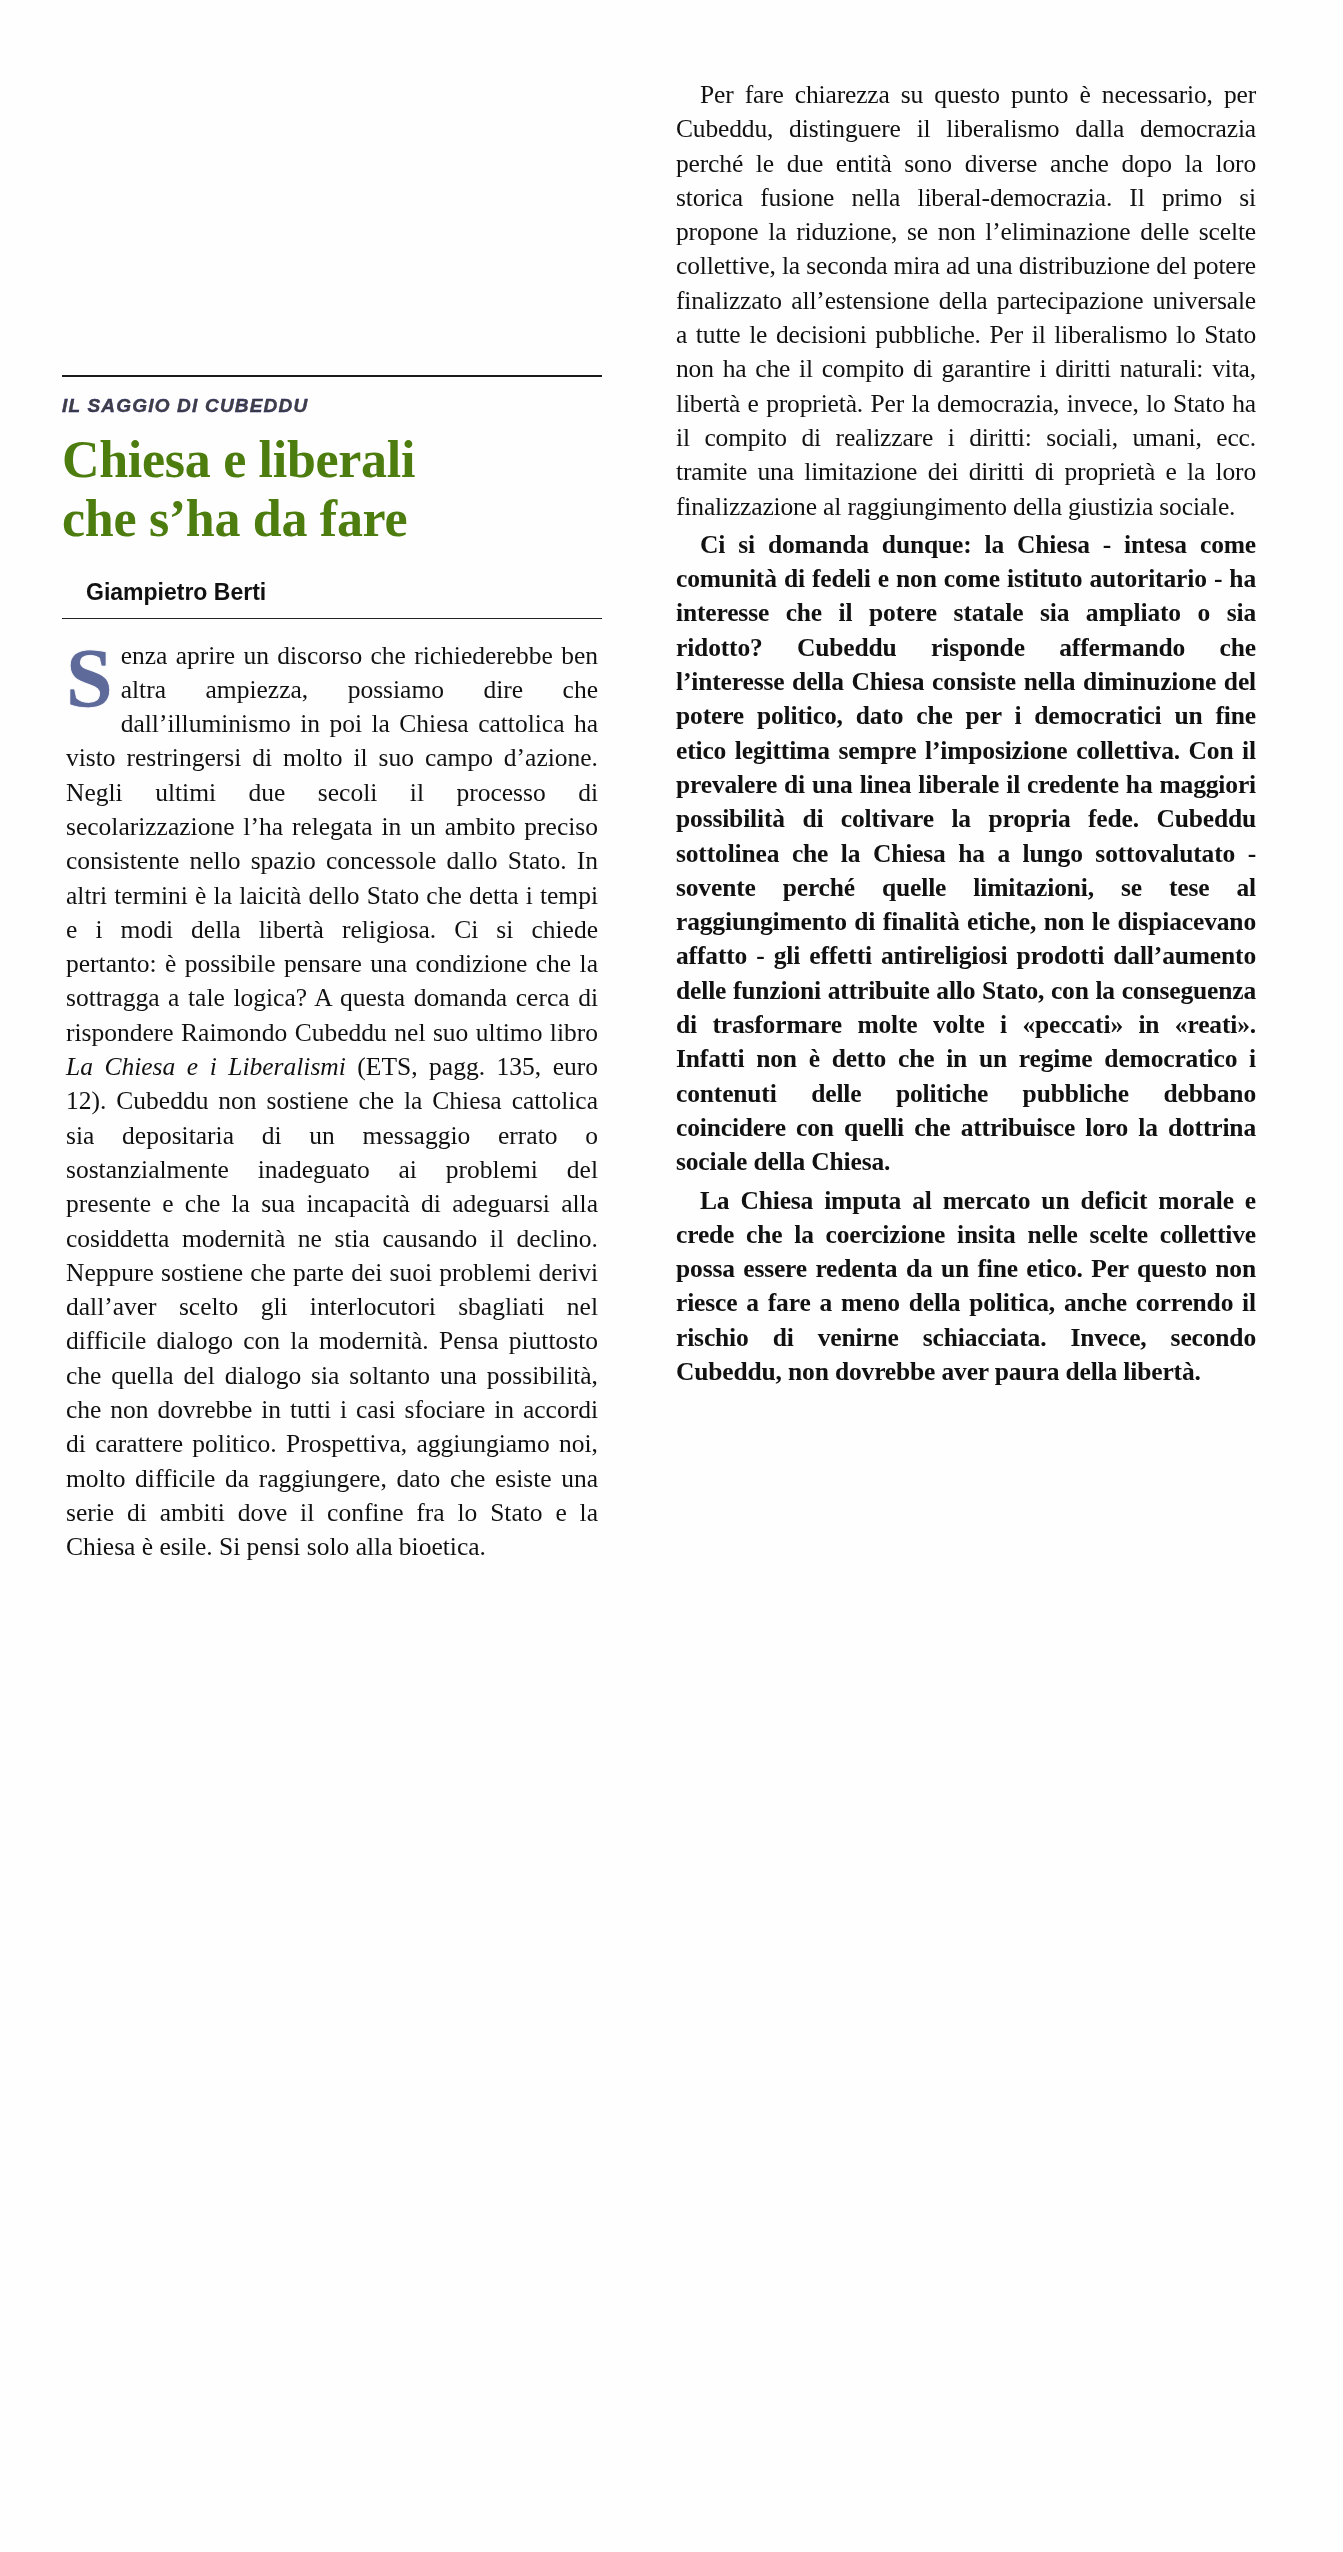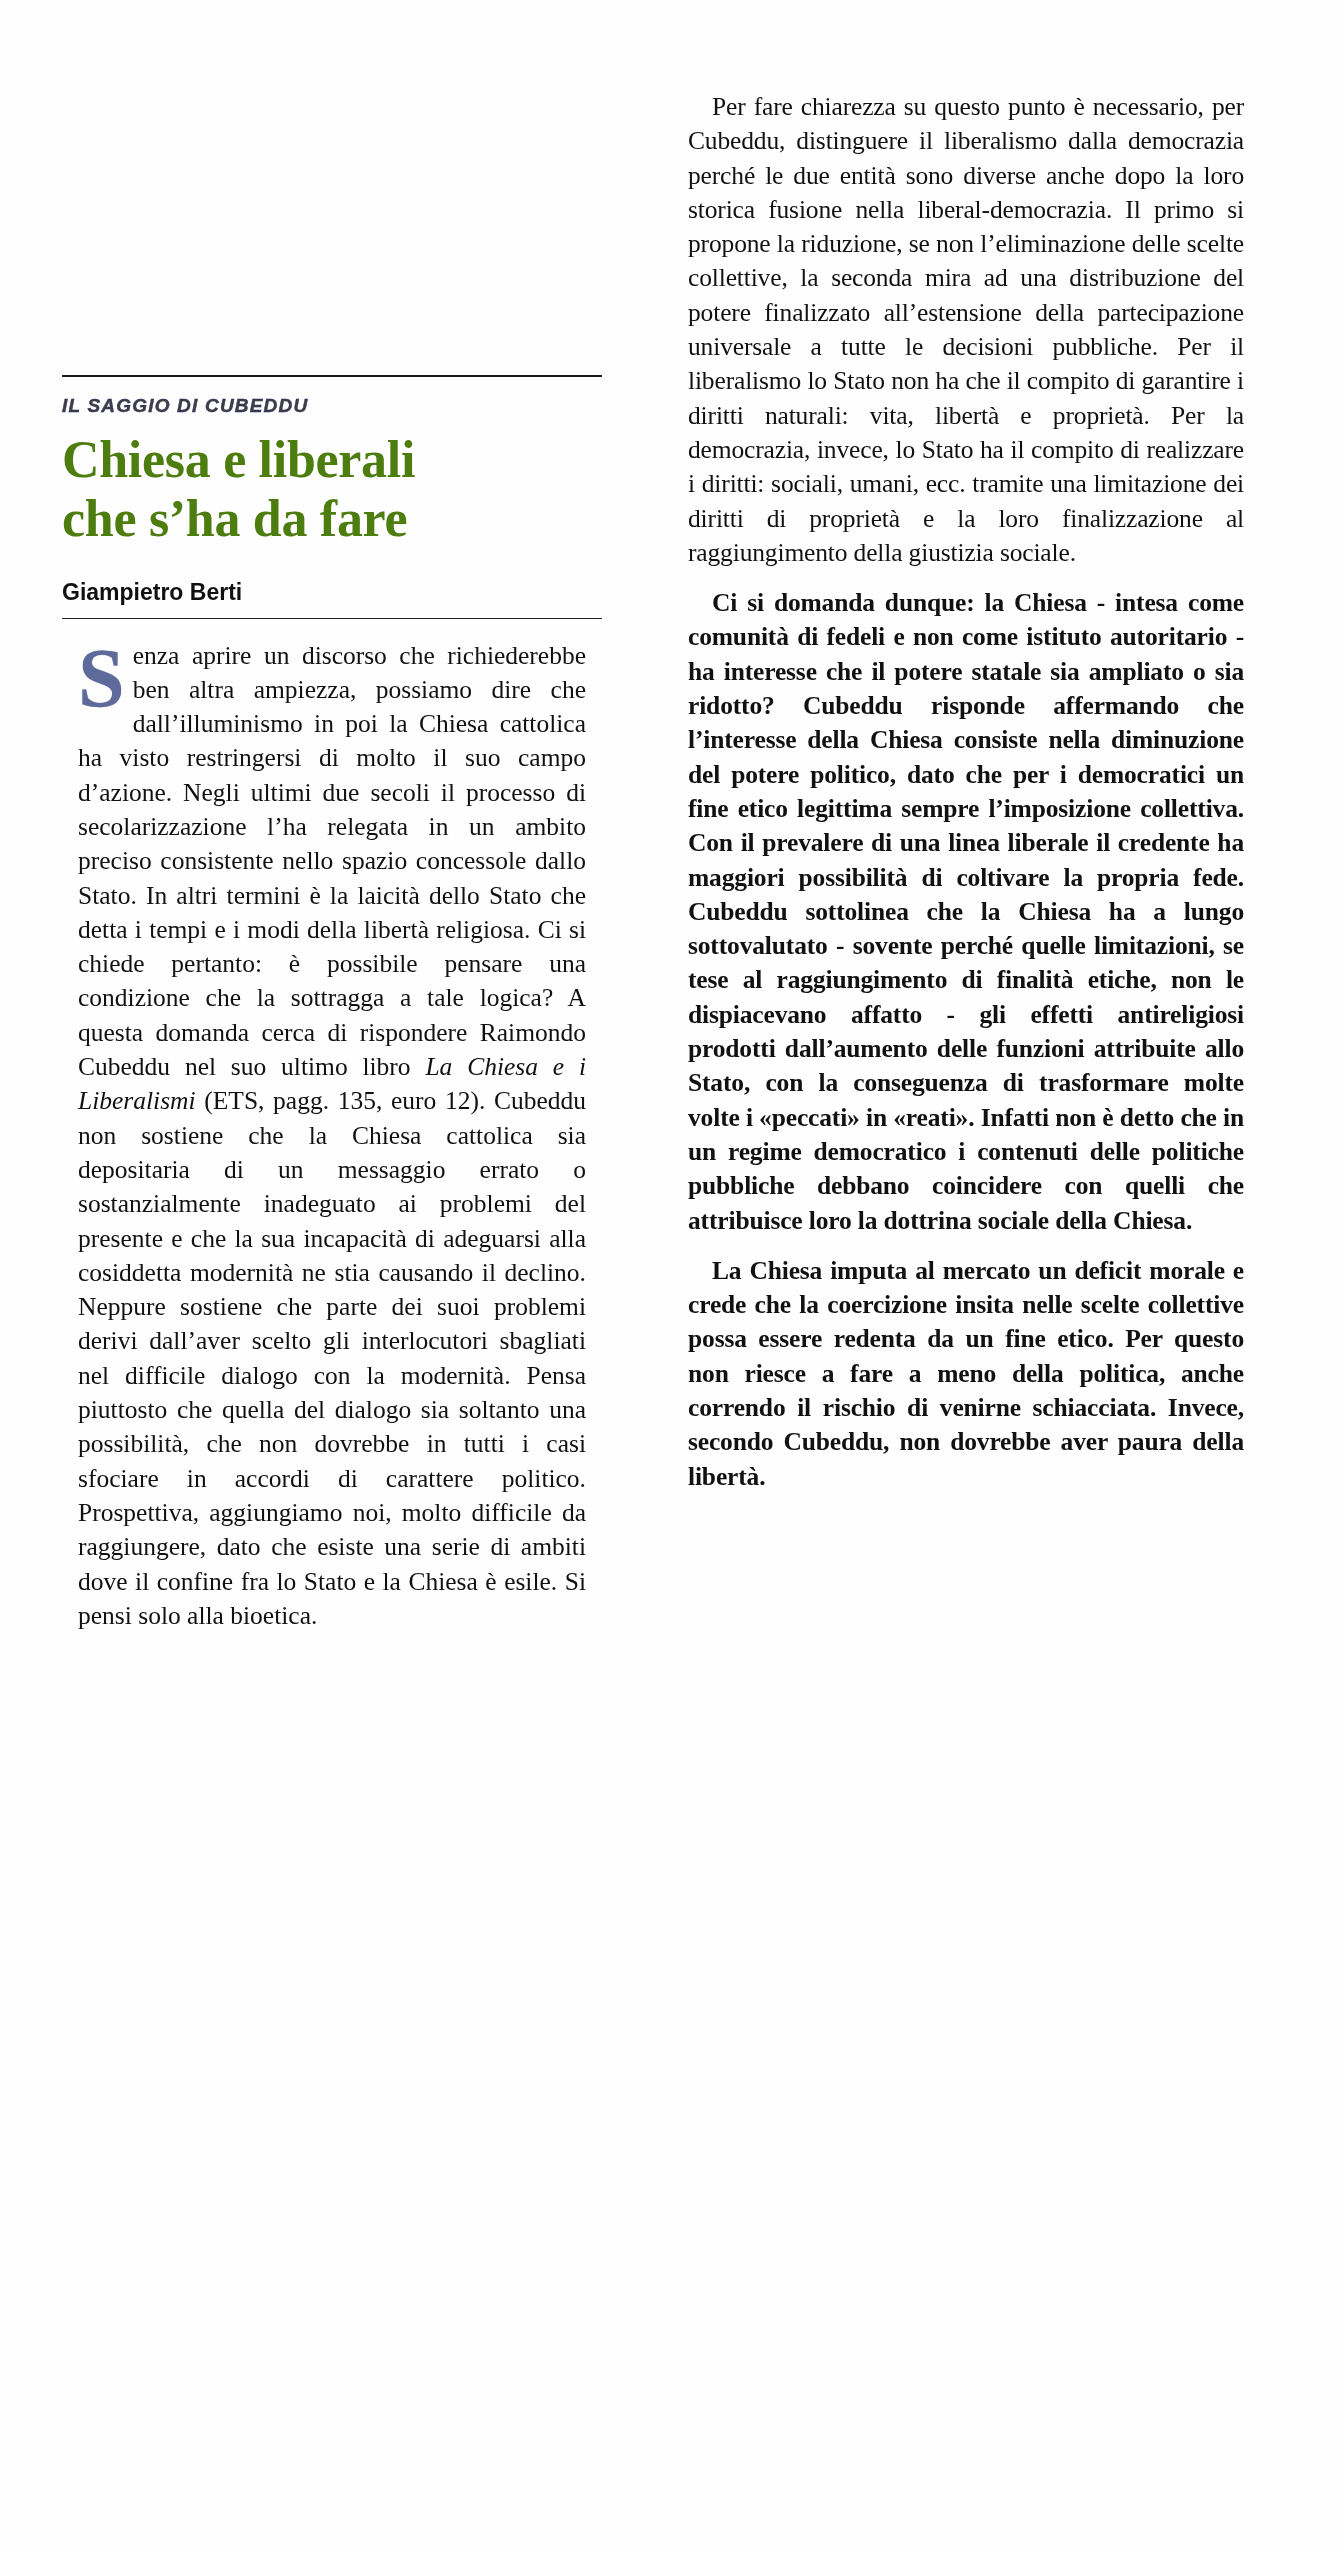--- a/index.html
+++ b/index.html
@@ -74,40 +74,41 @@
   }
   .headline div { white-space: nowrap; }
 
   .byline {
     font-family: "Liberation Sans", sans-serif;
     font-weight: bold;
     font-size: 23px;
     color: #111;
     margin-top: 30px;
     padding-bottom: 12px;
+    margin-left: 24px;
   }
 
   .byline-rule {
     border-bottom: 1.5px solid #222;
     width: 540px;
     height: 0;
     margin-bottom: 20px;
   }
 
   .body-text {
     font-family: "Liberation Serif", serif;
     font-size: 25.5px;
     line-height: 1.345;
     text-align: justify;
     text-justify: inter-word;
     color: #111;
     hyphens: manual;
   }
 
-  .body-text p { margin: 16px; }
+  .body-text p { margin: 4px; }
   .body-text p + p { margin-top: 0px; text-indent: 18px; font-weight: bold; }
 
   .dropcap {
     float: left;
     font-family: "Liberation Serif", serif;
     font-weight: bold;
     font-size: 84px;
     line-height: 0.82;
     padding: 6px 8px 0 0;
     color: #5e6a9a;

